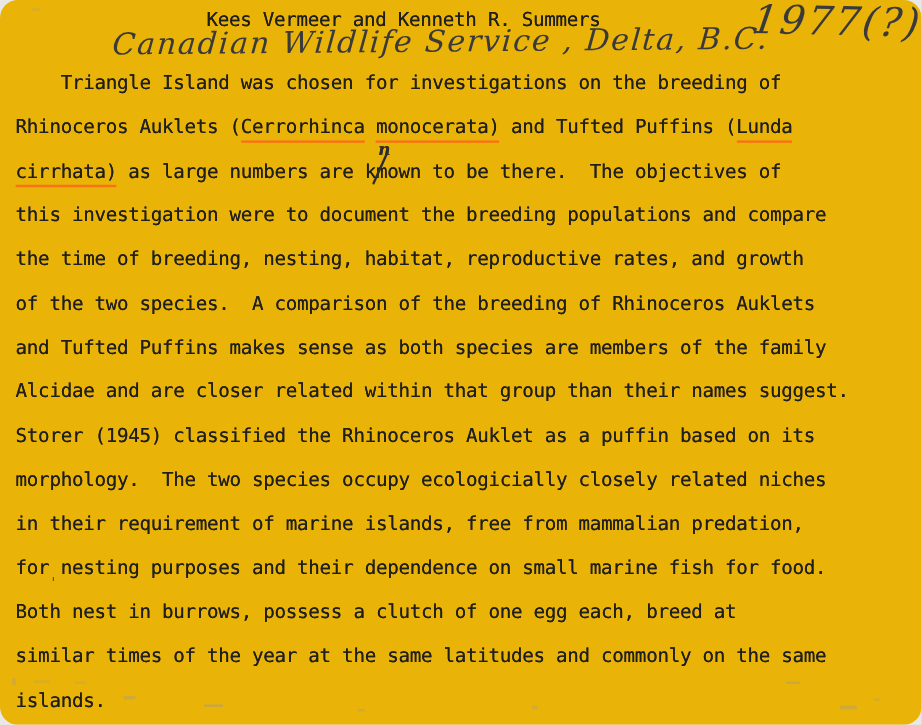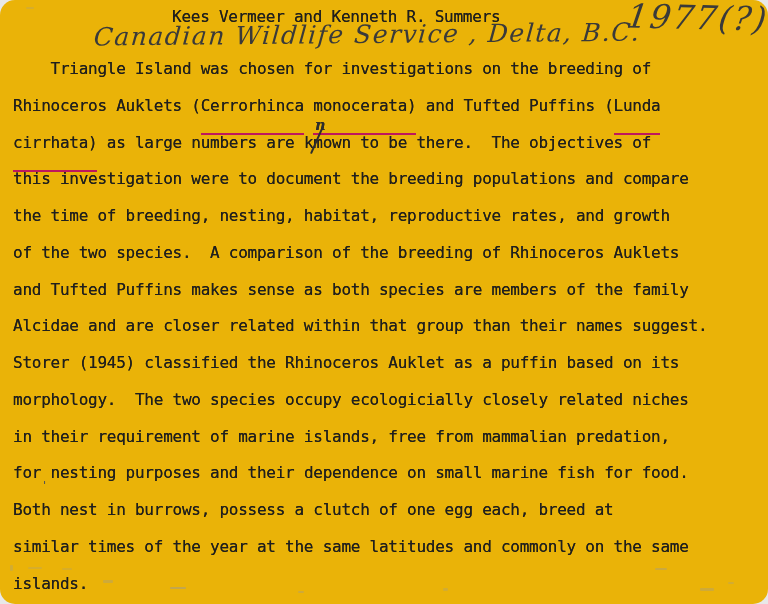--- a/index.html
+++ b/index.html
@@ -57,22 +57,22 @@
     right: 0;
   }
   .line {
     height: 36.75px;
     line-height: 23px;
     white-space: pre;
   }
   .line span { white-space: pre; }
   
   .u {
-    border-bottom: 2px solid #be185d;
-    padding-bottom: 18px;
+    border-bottom: 2px solid #f97316;
+    padding-bottom: 2px;
   }
   
   .k { position: relative; display: inline-block; }
   .k::after {
     content: "";
     position: absolute;
     left: 3px;
     top: -6px;
     width: 2px;
     height: 30px;

